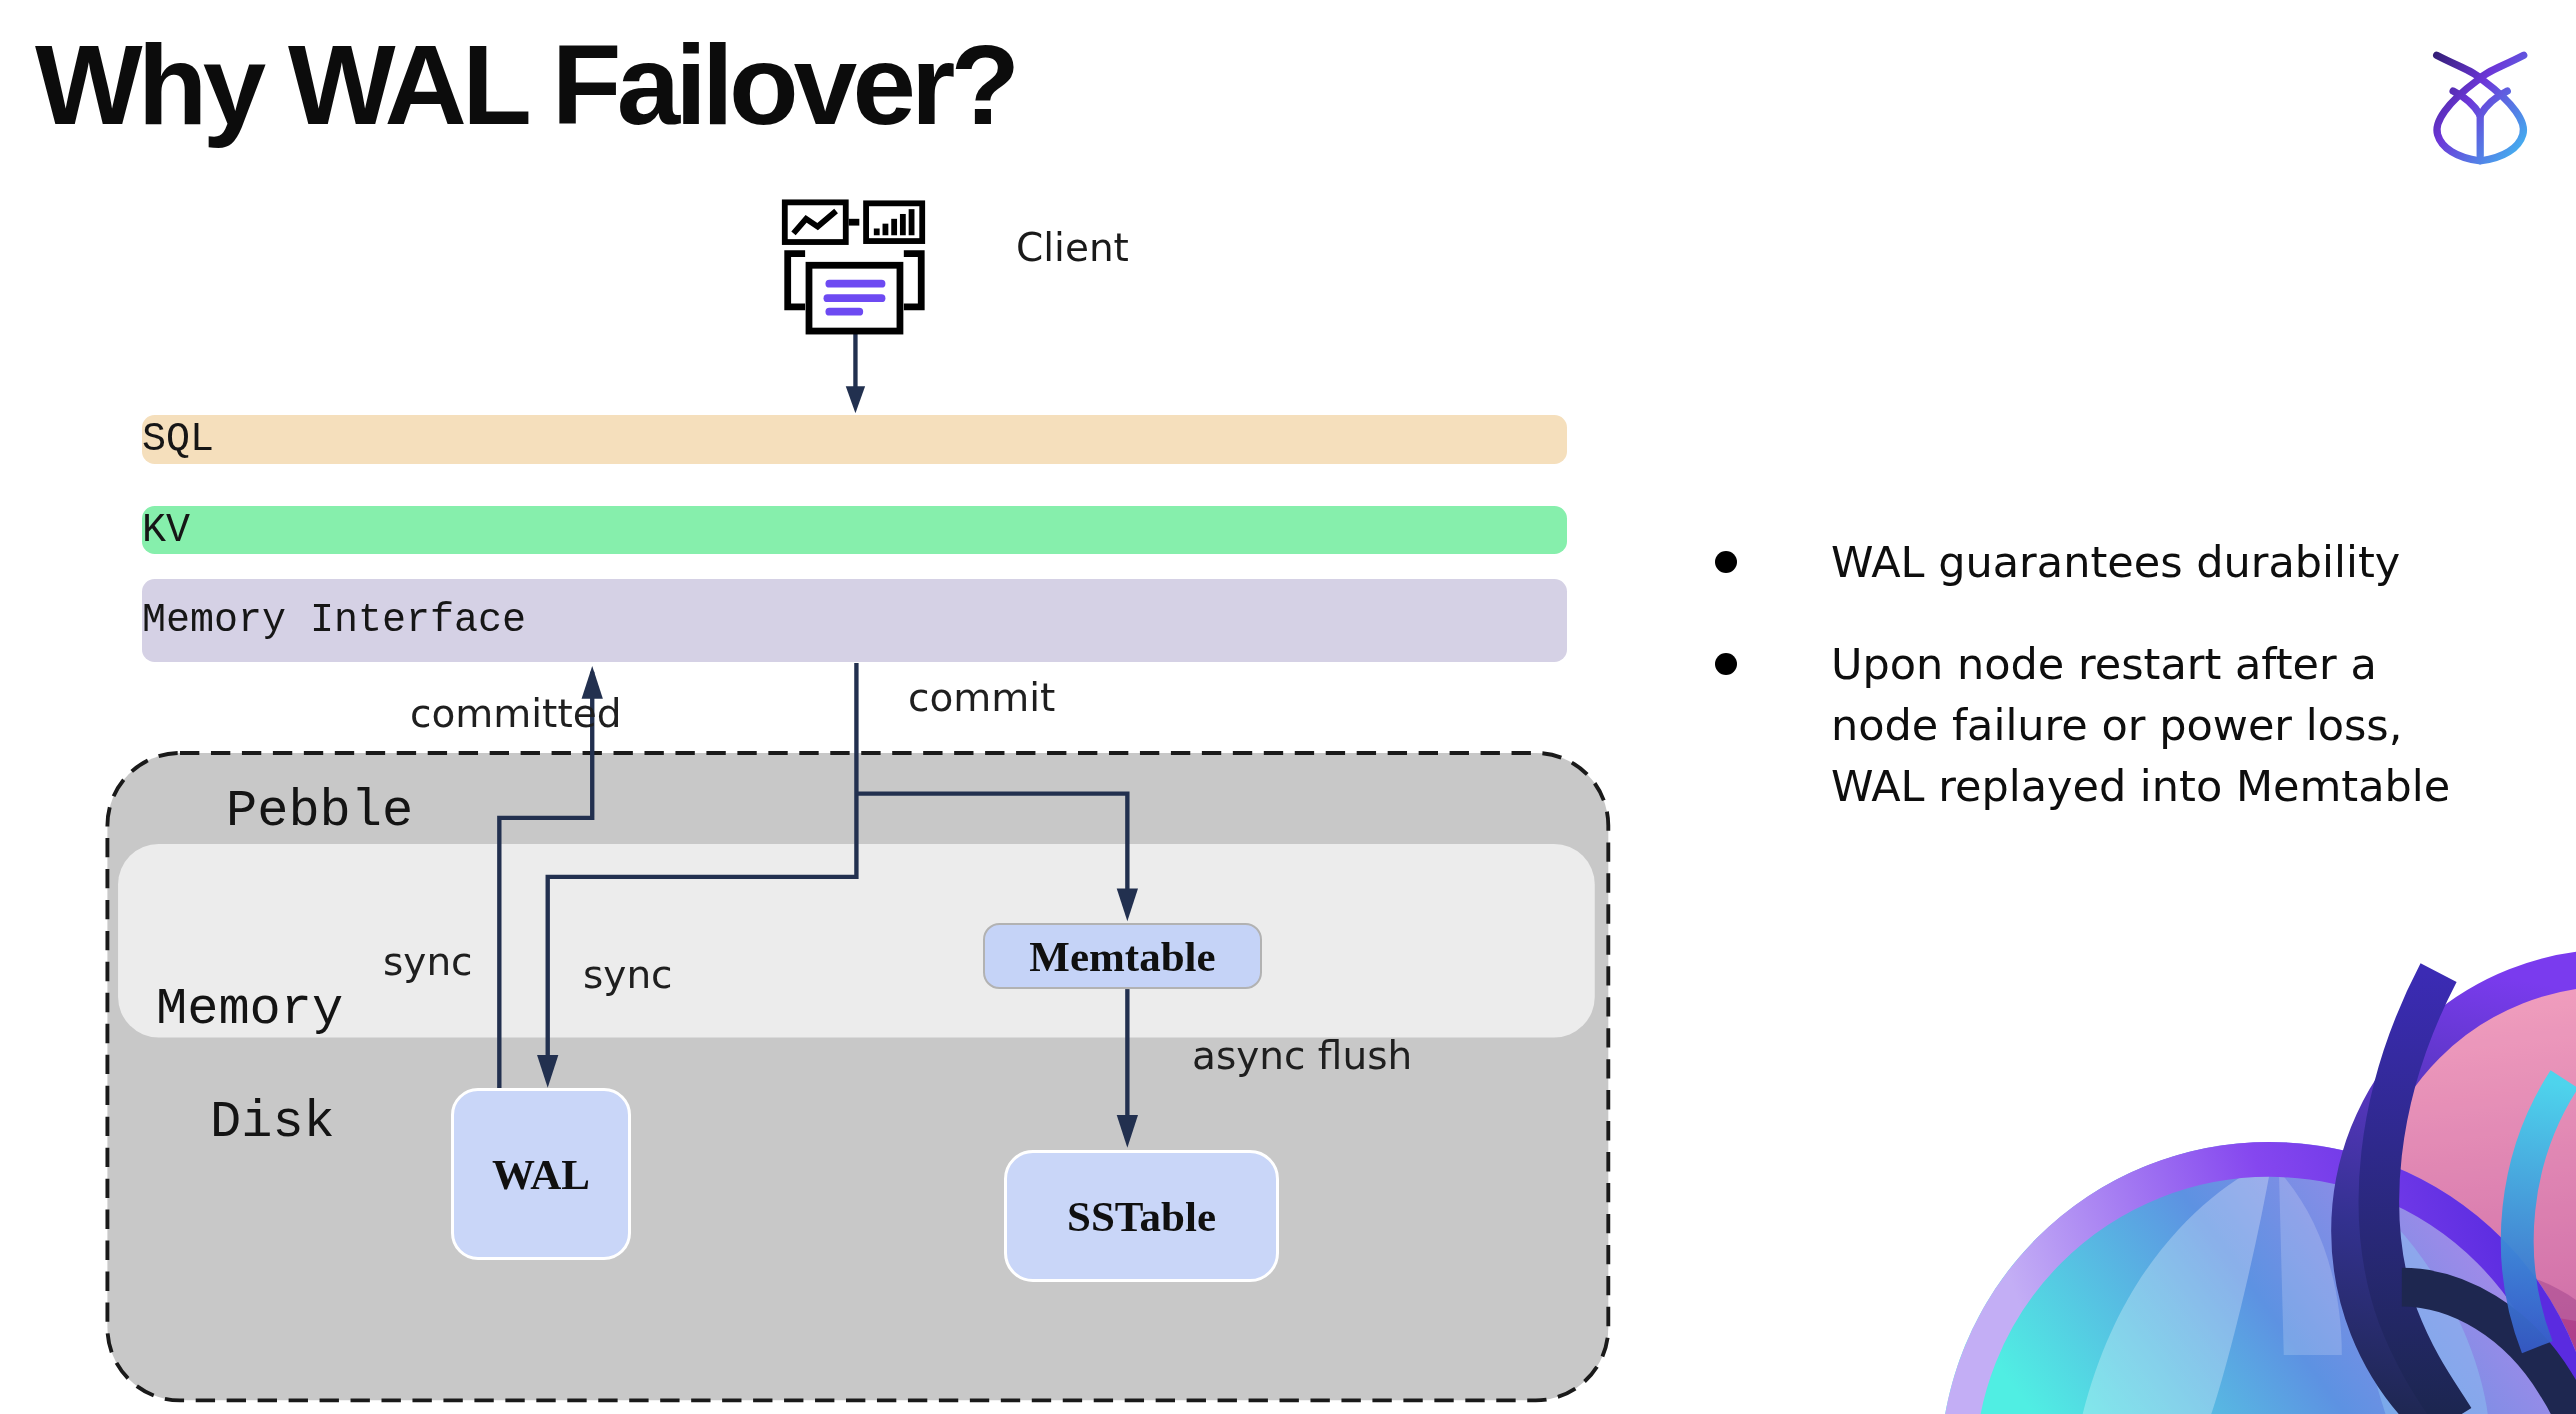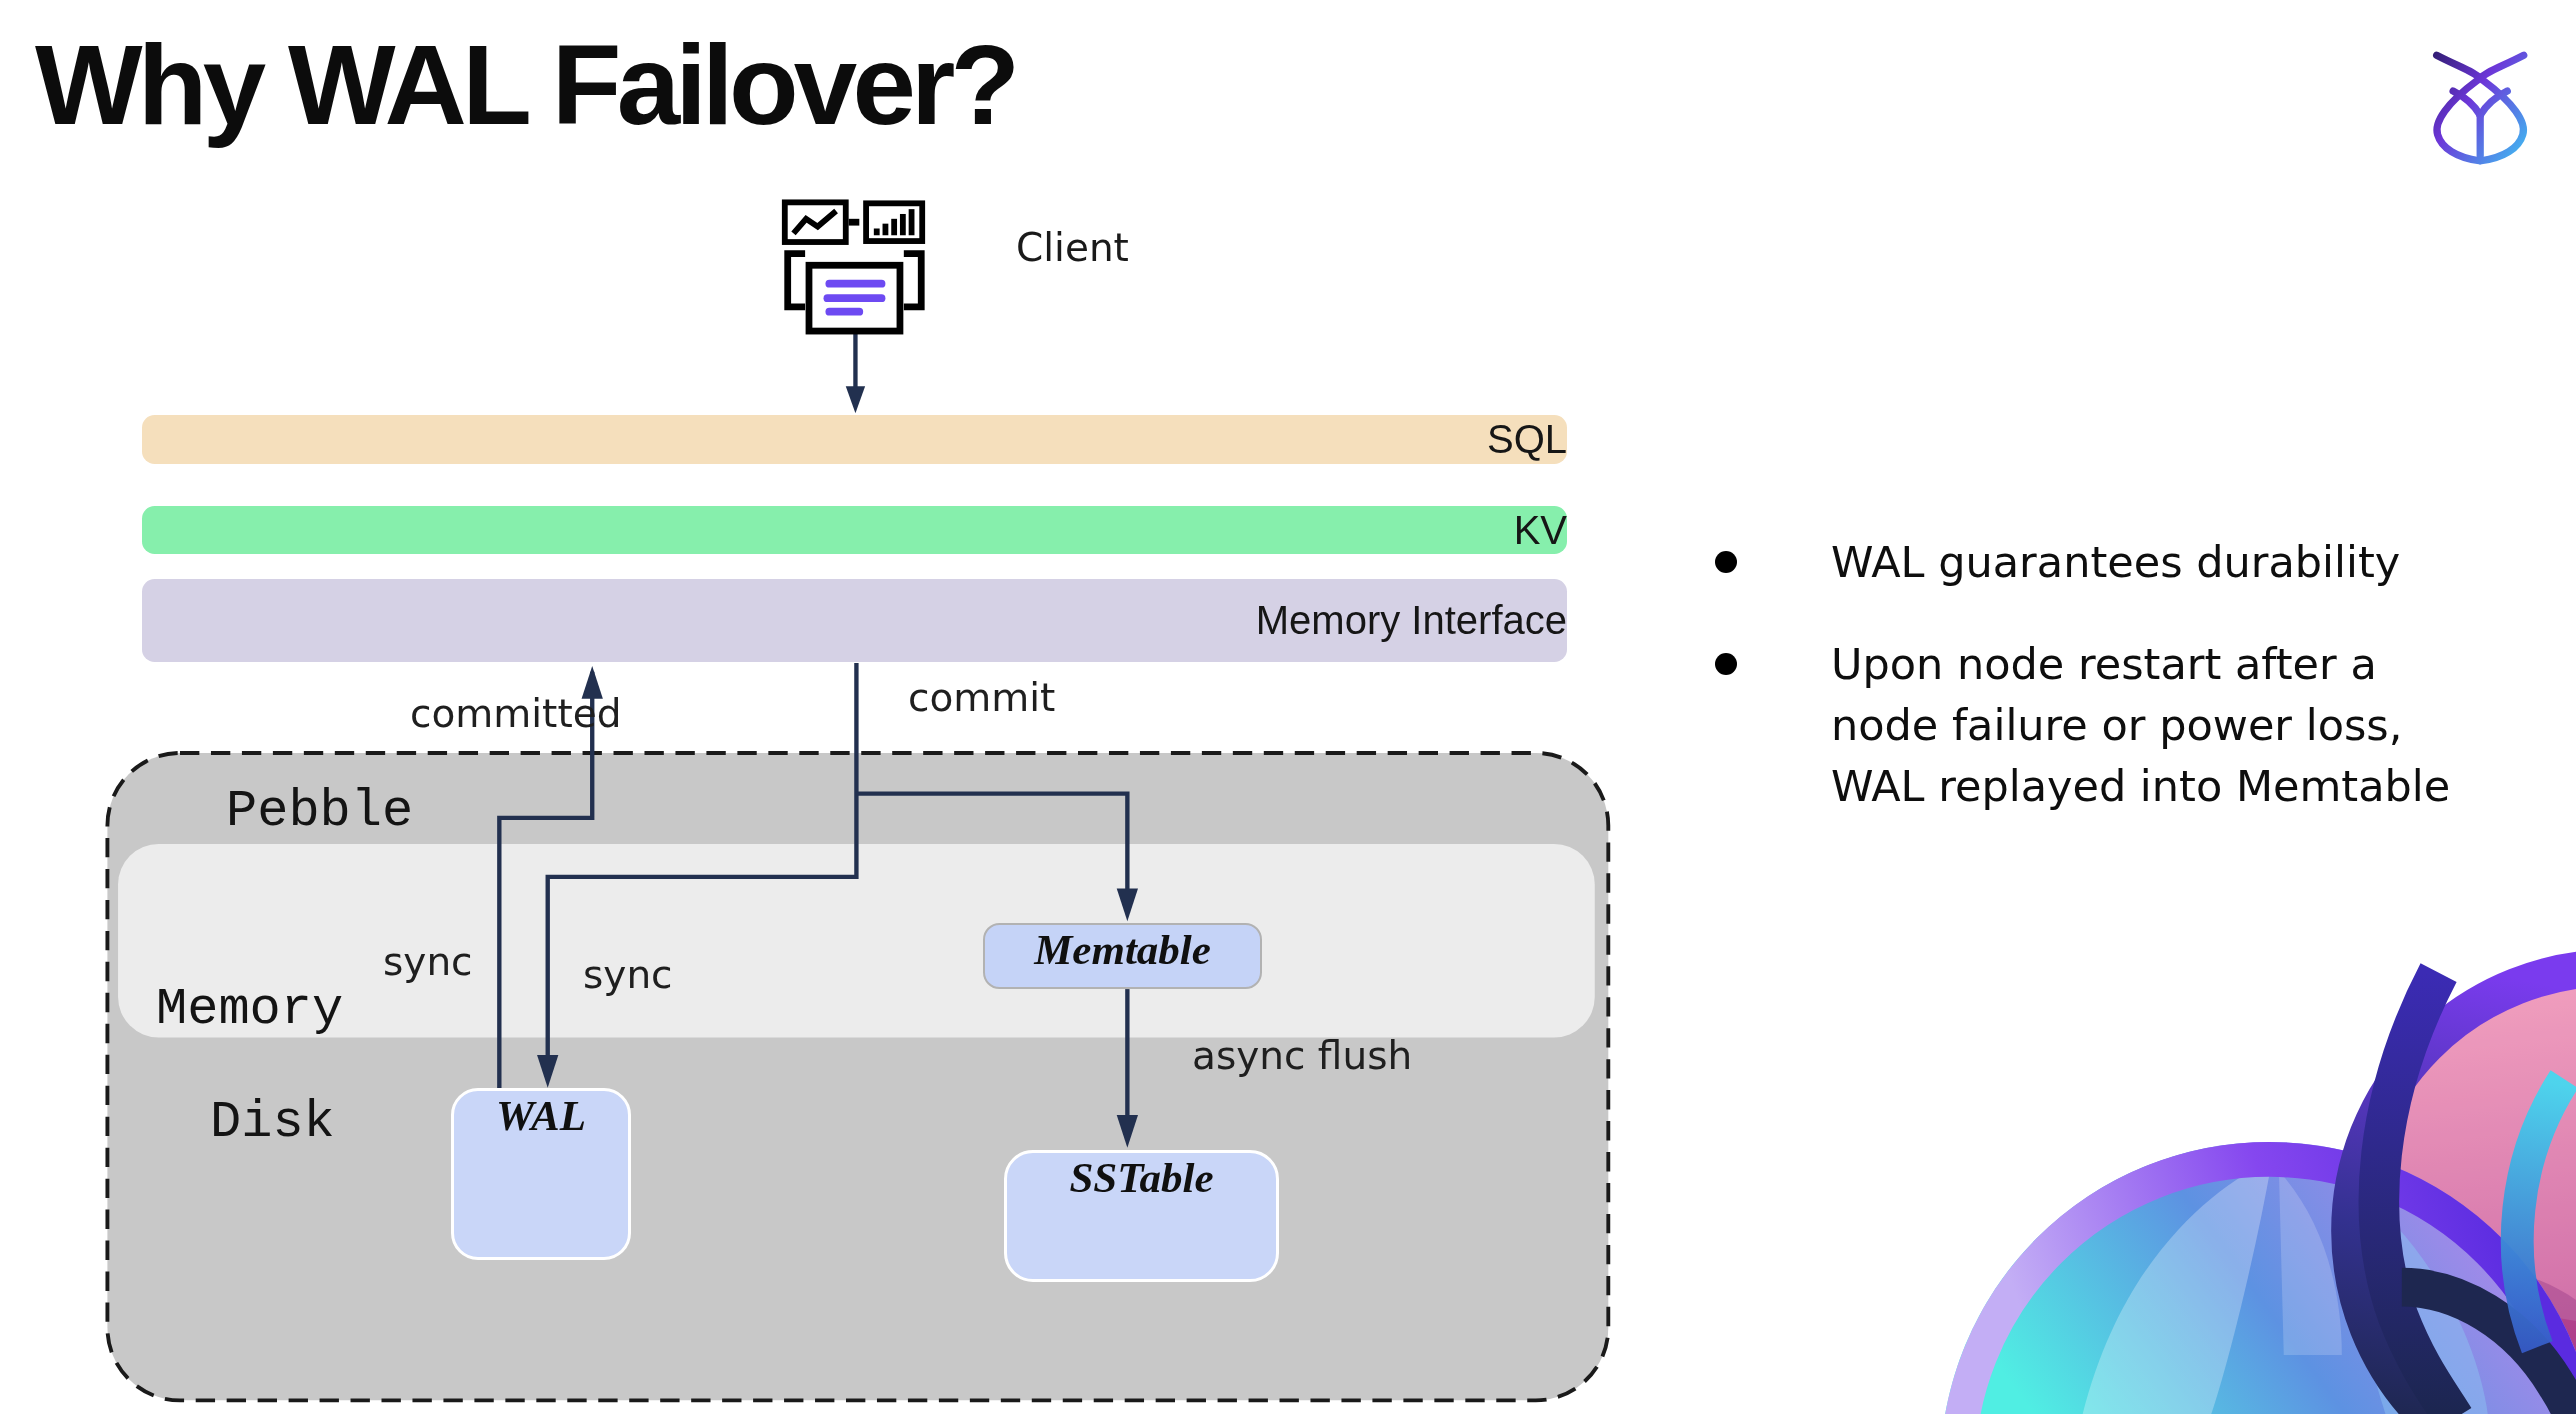--- a/index.html
+++ b/index.html
@@ -18,22 +18,22 @@
     font-weight:700;font-size:114px;letter-spacing:-4.8px;color:#0c0c0c;
   }
 
   .client-label{
     left:1016px;top:225px;font-size:39px;color:#1a1a1a;
     font-family:"DejaVu Sans",sans-serif;
   }
 
   .layer-bar{
     left:142px;width:1425px;border-radius:12.6px;
-    display:flex;align-items:center;justify-content:flex-end;
-    font-family:Liberation Sans, sans-serif;font-size:40px;color:#161616;
+    display:flex;align-items:center;justify-content:flex-start;
+    font-family:Liberation Mono, monospace;font-size:40px;color:#161616;
   }
   #bar-sql{top:415px;height:49px;background:#f5dfbc;}
   #bar-kv{top:506px;height:48px;background:#86efac;}
   #bar-storage{top:579px;height:83px;background:#d5d1e5;}
 
   .edge-label{
     font-family:"DejaVu Sans",sans-serif;font-size:39px;color:#1f1f1f;
   }
   #lbl-committed{left:410px;top:691px;}
   #lbl-commit{left:908px;top:675px;}
@@ -42,24 +42,23 @@
   #lbl-async{left:1192px;top:1033px;}
 
   .zone-label{
     font-family:Liberation Mono, monospace;font-size:52px;color:#141414;
   }
   #lbl-pebble{left:226px;top:782px;}
   #lbl-memory{left:156px;top:980px;}
   #lbl-disk{left:210px;top:1093px;}
 
   .node{
-    display:flex;align-items:flex-start;justify-content:center;
+    display:flex;align-items:center;justify-content:center;
     font-family:"Liberation Serif",serif;font-weight:700;font-size:43px;color:#101010;
     box-sizing:border-box;
-    font-style:italic;
   }
   #node-wal{left:451px;top:1088px;width:180px;height:172px;background:#c9d6f8;
     border:3.9px solid #ffffff;border-radius:27px;}
   #node-memtable{left:983px;top:923px;width:279px;height:66px;background:#c5d3f7;
     border:2.9px solid #b2b2b2;border-radius:16.5px;}
   #node-sstable{left:1004px;top:1150px;width:275px;height:132px;background:#c9d6f8;
     border:3.9px solid #ffffff;border-radius:29px;}
 
   #bullet-list{
     left:1715px;top:532px;width:794px;list-style:none;margin:0;padding:0;z-index:3;

